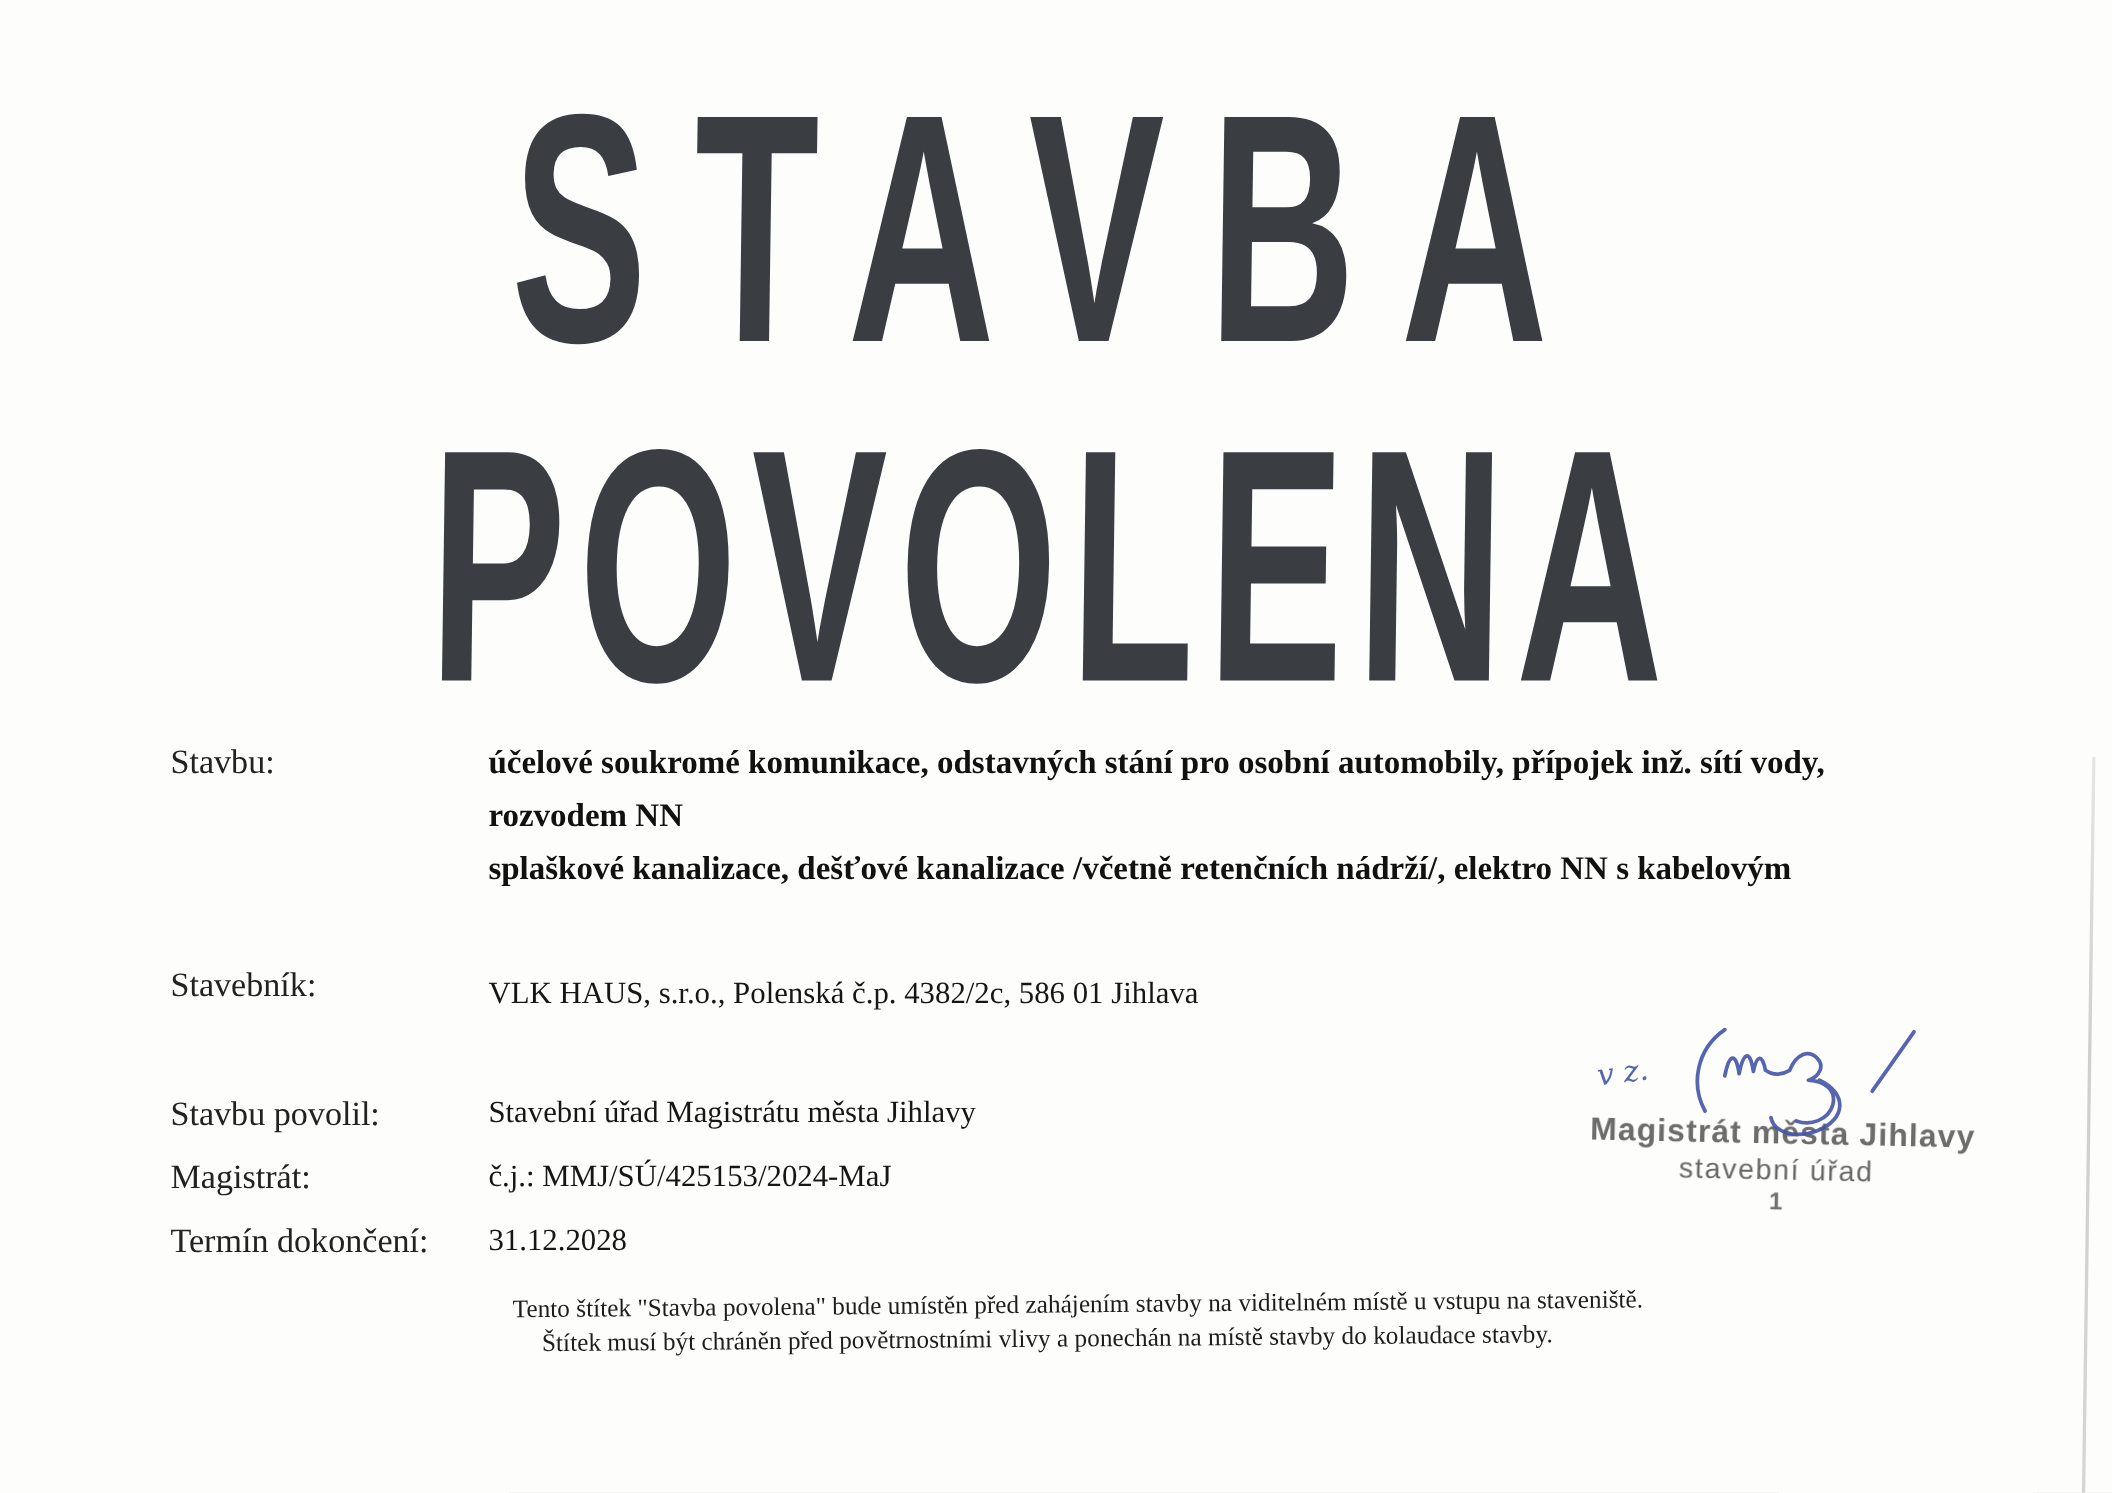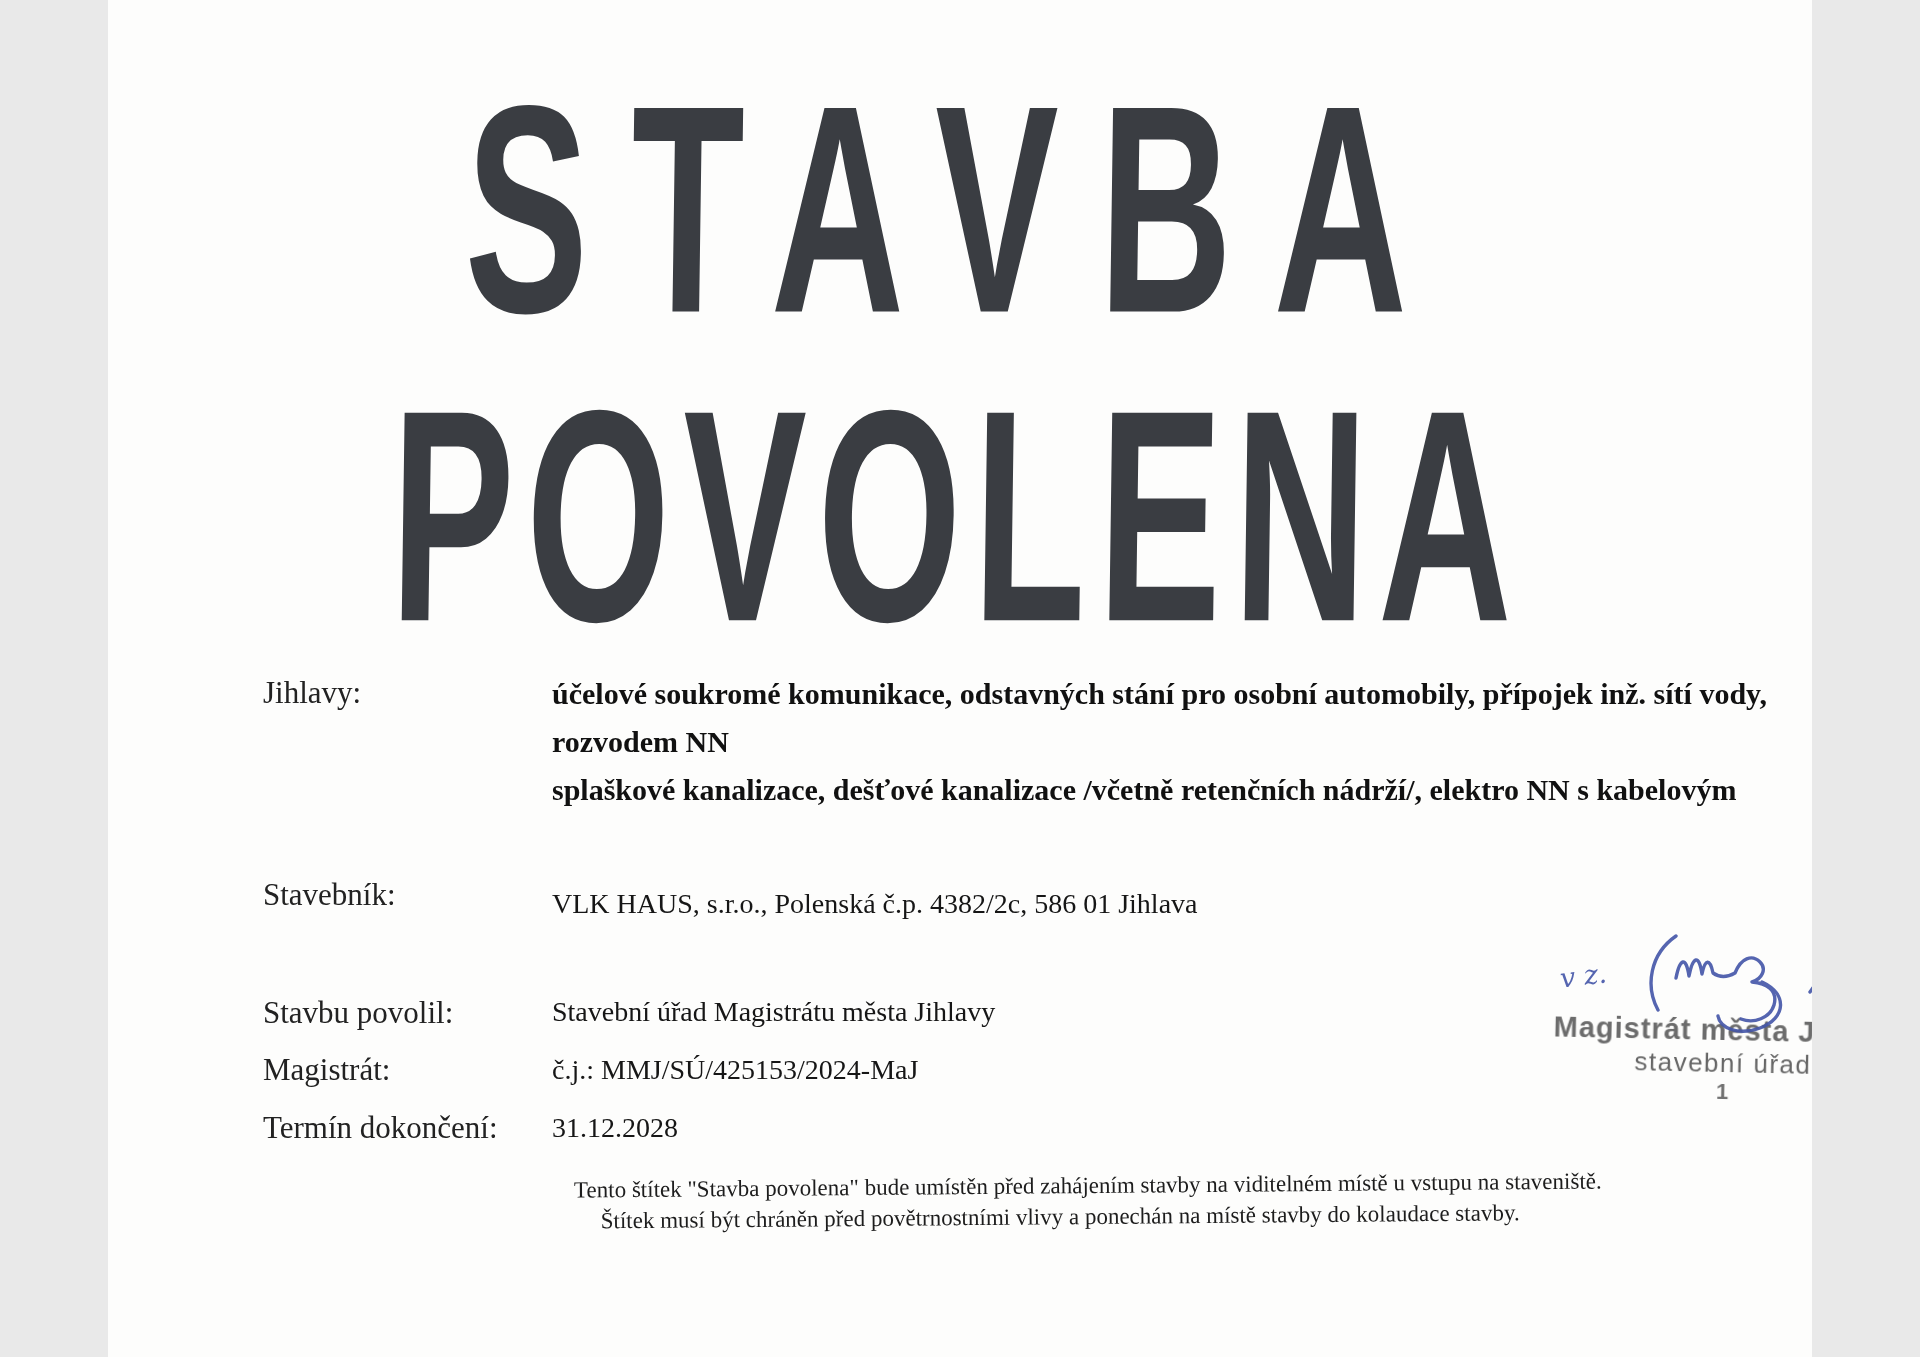--- a/index.html
+++ b/index.html
@@ -1,17 +1,17 @@
 <!DOCTYPE html>
 <html><head>
 <meta charset="utf-8">
 <style>
   html,body{margin:0;padding:0;background:#e9e9e9;}
   #page{
-    position:relative;width:1704px;height:1357px;margin:0 auto;
+    position:relative;width:1920px;height:1357px;margin:0 auto;
     background:#fdfdfc;overflow:hidden;
     font-family:"Liberation Serif", serif;color:#1a1a1a;
   }
   
   .big{
     position:absolute;left:0;width:100%;text-align:center;
     font-family:"Liberation Sans", sans-serif;font-weight:700;
     color:#3a3d42;font-size:185px;line-height:185px;white-space:nowrap;
     transform-origin:top center;
   }
@@ -60,21 +60,21 @@
   }
 </style>
 </head>
 <body>
 
 <div id="page">
 
   <div id="title1" class="big">STAVBA</div>
   <div id="title2" class="big">POVOLENA</div>
 
-  <div class="lbl" style="top:675px">Jihlavy:</div>
+  <div class="lbl" style="top:675px">Stavbu:</div>
   <div class="lbl" style="top:877px">Stavebník:</div>
   <div class="lbl" style="top:995px">Stavbu povolil:</div>
   <div class="lbl" style="top:1052px">Magistrát:</div>
   <div class="lbl" style="top:1110px">Termín dokončení:</div>
 
   <div id="stavba-value">
     <div class="pline">účelové soukromé komunikace, odstavných stání pro osobní automobily, přípojek inž. sítí vody,</div>
     <div class="pline">rozvodem NN</div>
     <div class="pline">splaškové kanalizace, dešťové kanalizace /včetně retenčních nádrží/, elektro NN s kabelovým</div>
   </div>

